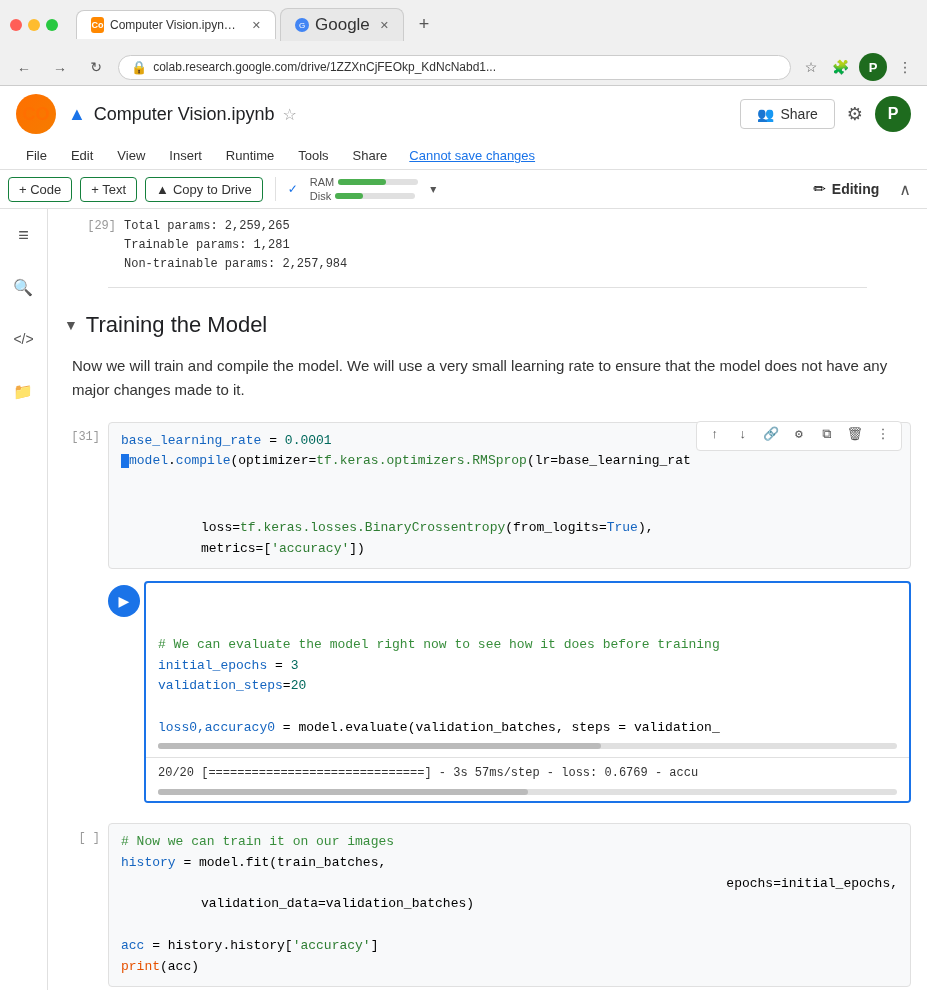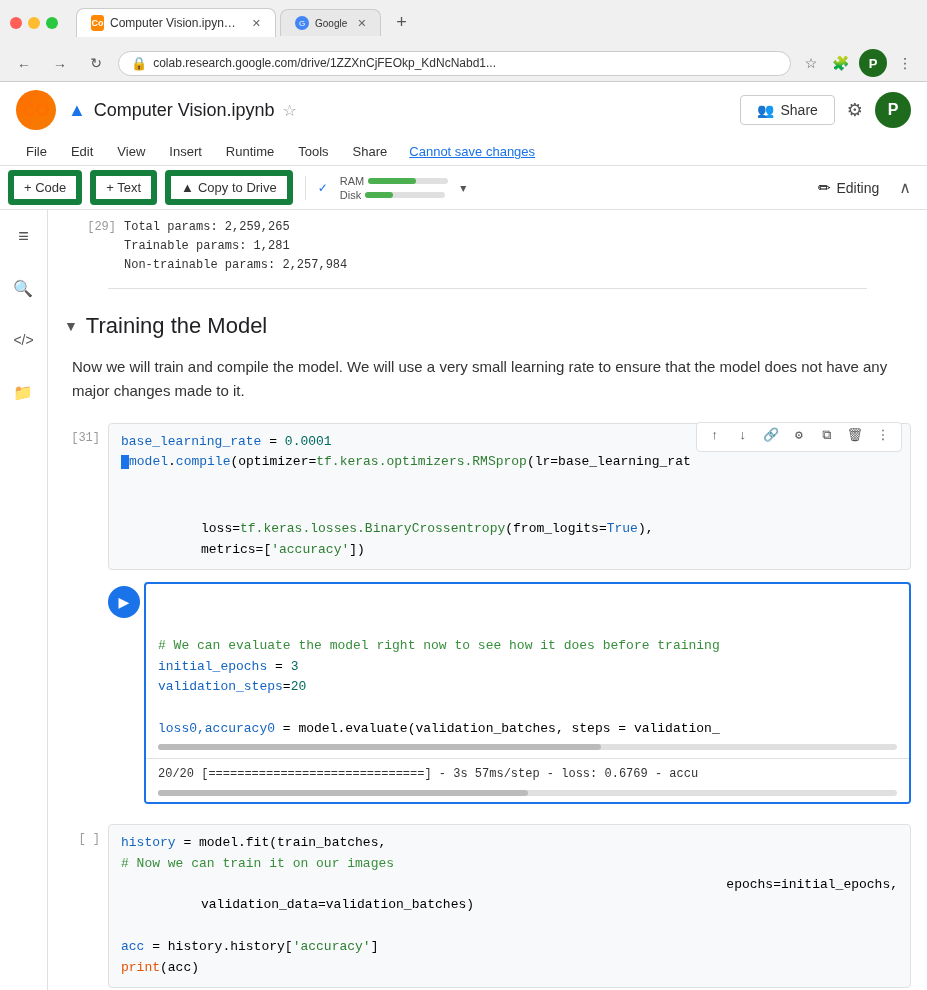--- a/index.html
+++ b/index.html
@@ -39,21 +39,21 @@
     .share-btn { display: flex; align-items: center; gap: 6px; padding: 6px 16px; border: 1px solid #ccc; border-radius: 4px; font-size: 14px; color: #333; cursor: pointer; background: #fff; }
     .settings-btn { color: #555; font-size: 18px; cursor: pointer; }
     .profile-avatar { width: 36px; height: 36px; background: #1e6b1e; border-radius: 50%; display: flex; align-items: center; justify-content: center; color: white; font-weight: bold; font-size: 16px; cursor: pointer; }
 
     .colab-menu { display: flex; align-items: center; padding: 2px 16px; gap: 4px; }
     .menu-item { padding: 4px 10px; font-size: 13px; color: #333; cursor: pointer; border-radius: 4px; }
     .cannot-save { font-size: 13px; color: #1a73e8; text-decoration: underline; cursor: pointer; margin-left: 8px; }
 
     
     .toolbar { display: flex; align-items: center; padding: 4px 8px; border-bottom: 1px solid #e0e0e0; background: #fff; gap: 8px; }
-    .toolbar-btn { display: flex; align-items: center; gap: 4px; padding: 4px 10px; border: 6px solid #15803d; border-radius: 4px; font-size: 13px; color: #333; cursor: pointer; background: #fff; }
+    .toolbar-btn { display: flex; align-items: center; gap: 4px; padding: 4px 10px; border: 1px solid #15803d; border-radius: 4px; font-size: 13px; color: #333; cursor: pointer; background: #fff; }
     .toolbar-sep { width: 1px; height: 24px; background: #e0e0e0; margin: 0 4px; }
     .ram-disk { display: flex; flex-direction: column; gap: 2px; padding: 2px 8px; }
     .ram-row { display: flex; align-items: center; gap: 4px; font-size: 11px; color: #555; }
     .ram-bar-bg { width: 80px; height: 6px; background: #e0e0e0; border-radius: 3px; }
     .ram-bar-fill { height: 6px; background: #4caf50; border-radius: 3px; }
     .disk-bar-fill { height: 6px; background: #4caf50; border-radius: 3px; width: 35%; }
     .ram-dropdown { color: #555; font-size: 12px; cursor: pointer; }
     .toolbar-right { display: flex; align-items: center; gap: 4px; margin-left: auto; }
 
     
@@ -93,21 +93,21 @@
       <div class="traffic-light tl-green"></div>
     </div>
     <div class="tabs-bar" style="flex:1; display:flex; align-items:center;">
       <div class="tab">
         <div class="tab-favicon">Co</div>
         <span style="font-size:12px; overflow:hidden; text-overflow:ellipsis; white-space:nowrap; max-width:140px;">Computer Vision.ipynb - Colab</span>
         <span class="tab-close">✕</span>
       </div>
       <div class="tab tab-google">
         <div style="width:14px;height:14px;background:#4285f4;border-radius:50%;font-size:8px;color:white;display:flex;align-items:center;justify-content:center;">G</div>
-        <span style="font-size:10px;text-align:right;">Google</span>
+        <span style="font-size:17px;text-align:right;">Google</span>
         <span class="tab-close">✕</span>
       </div>
       <div class="new-tab-btn">+</div>
     </div>
   </div>
   <div class="address-bar">
     <div class="nav-btn">←</div>
     <div class="nav-btn">→</div>
     <div class="nav-btn">↻</div>
     <div class="url-bar">
@@ -176,21 +176,21 @@
         <div class="ram-bar-bg">
           <div class="disk-bar-fill"></div>
         </div>
       </div>
     </div>
     <span class="ram-dropdown">▾</span>
   </div>
   <div class="toolbar-right">
     <div style="display:flex;align-items:center;gap:6px;padding:4px 8px;">
       <span style="font-size:15px;">✏</span>
-      <span style="font-size:14px;color:#333;">Editing</span>
+      <span style="font-size:14px;color:#333;font-weight:bold;">Editing</span>
     </div>
     <div style="padding:4px 8px;color:#555;cursor:pointer;font-size:16px;">∧</div>
   </div>
 </div>
 
 <div class="main-layout">
 
   <div class="left-sidebar">
     <div class="sidebar-icon" style="font-size:18px;">≡</div>
     <div class="sidebar-icon" style="font-size:16px;">🔍</div>
@@ -260,22 +260,22 @@
           <div style="height:6px;background:#e0e0e0;border-radius:3px;margin-top:6px;">
             <div style="width:50%;height:6px;background:#bbb;border-radius:3px;"></div>
           </div>
         </div>
       </div>
     </div>
 
     <div style="display:flex; align-items:flex-start; padding: 16px 16px 4px 0;">
       <div style="min-width:60px; font-family:'Courier New',monospace; font-size:12px; color:#999; text-align:right; padding-right:8px; padding-top:8px;">[ ]</div>
       <div style="flex:1; background:#f8f9fa; border:1px solid #e0e0e0; border-radius:4px; padding:8px 12px; font-family:'Courier New',monospace; font-size:13px; line-height:1.6;">
+        <div style="color:#388e3c;"># Now we can train it on our images</div>
         <div><span class="kw-blue">history</span> = model.fit(train_batches,</div>
-        <div style="color:#388e3c;"># Now we can train it on our images</div>
         <div style="padding-left:80px;text-align:right;">epochs=initial_epochs,</div>
         <div style="padding-left:80px;">validation_data=validation_batches)</div>
         <div>&nbsp;</div>
         <div><span class="kw-blue">acc</span> = history.history[<span class="str-green">'accuracy'</span>]</div>
         <div><span class="kw-orange">print</span>(acc)</div>
       </div>
     </div>
 
   </div>
 </div>

